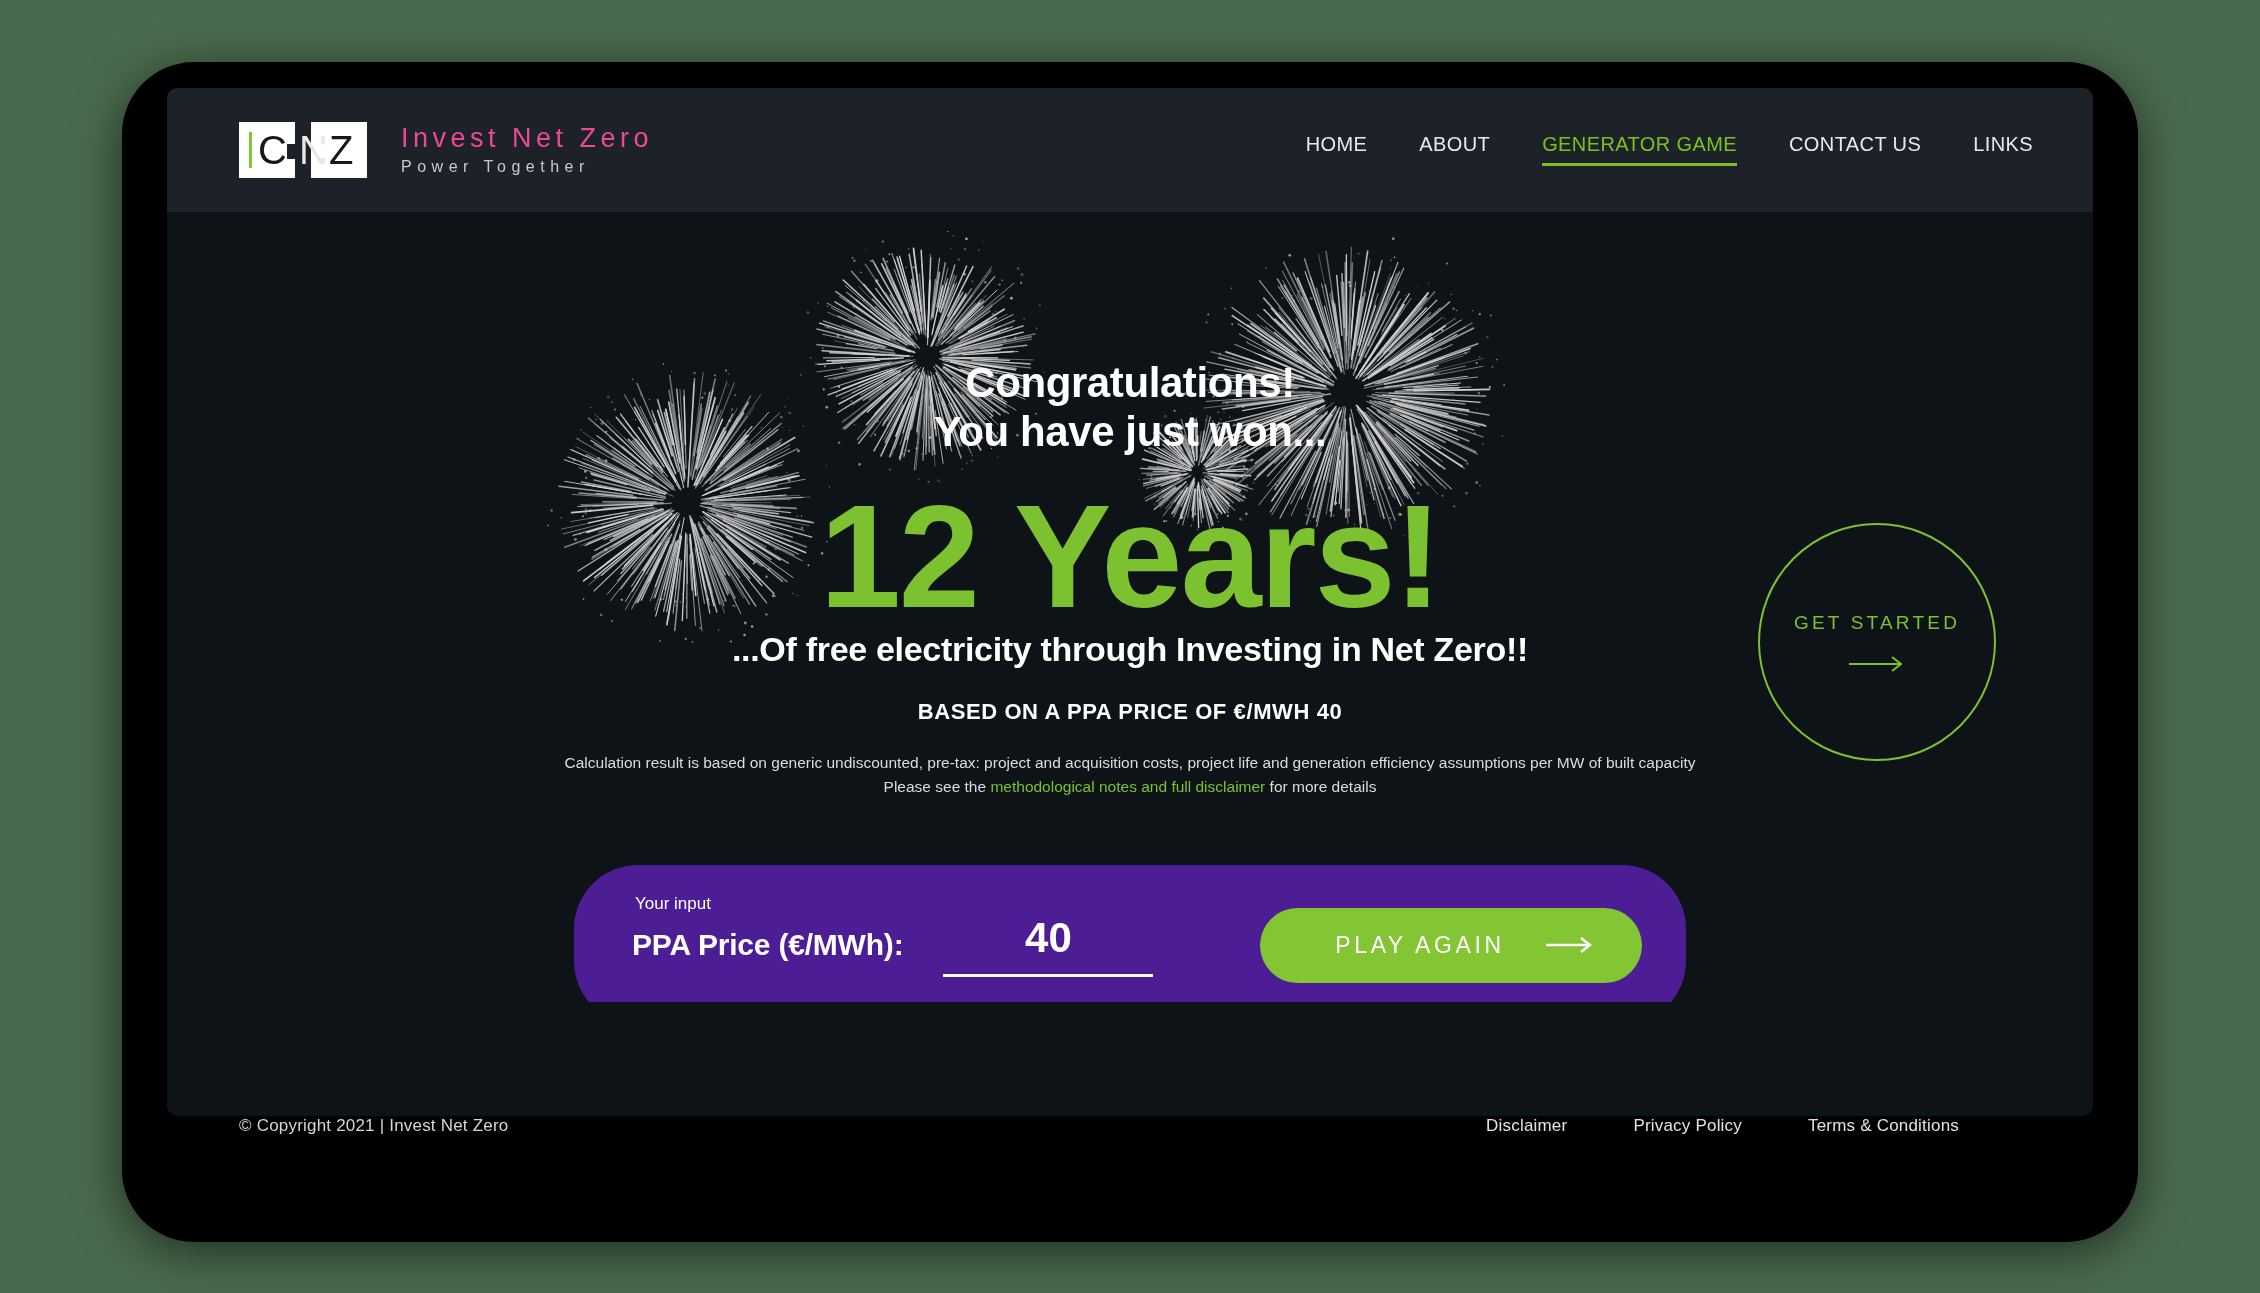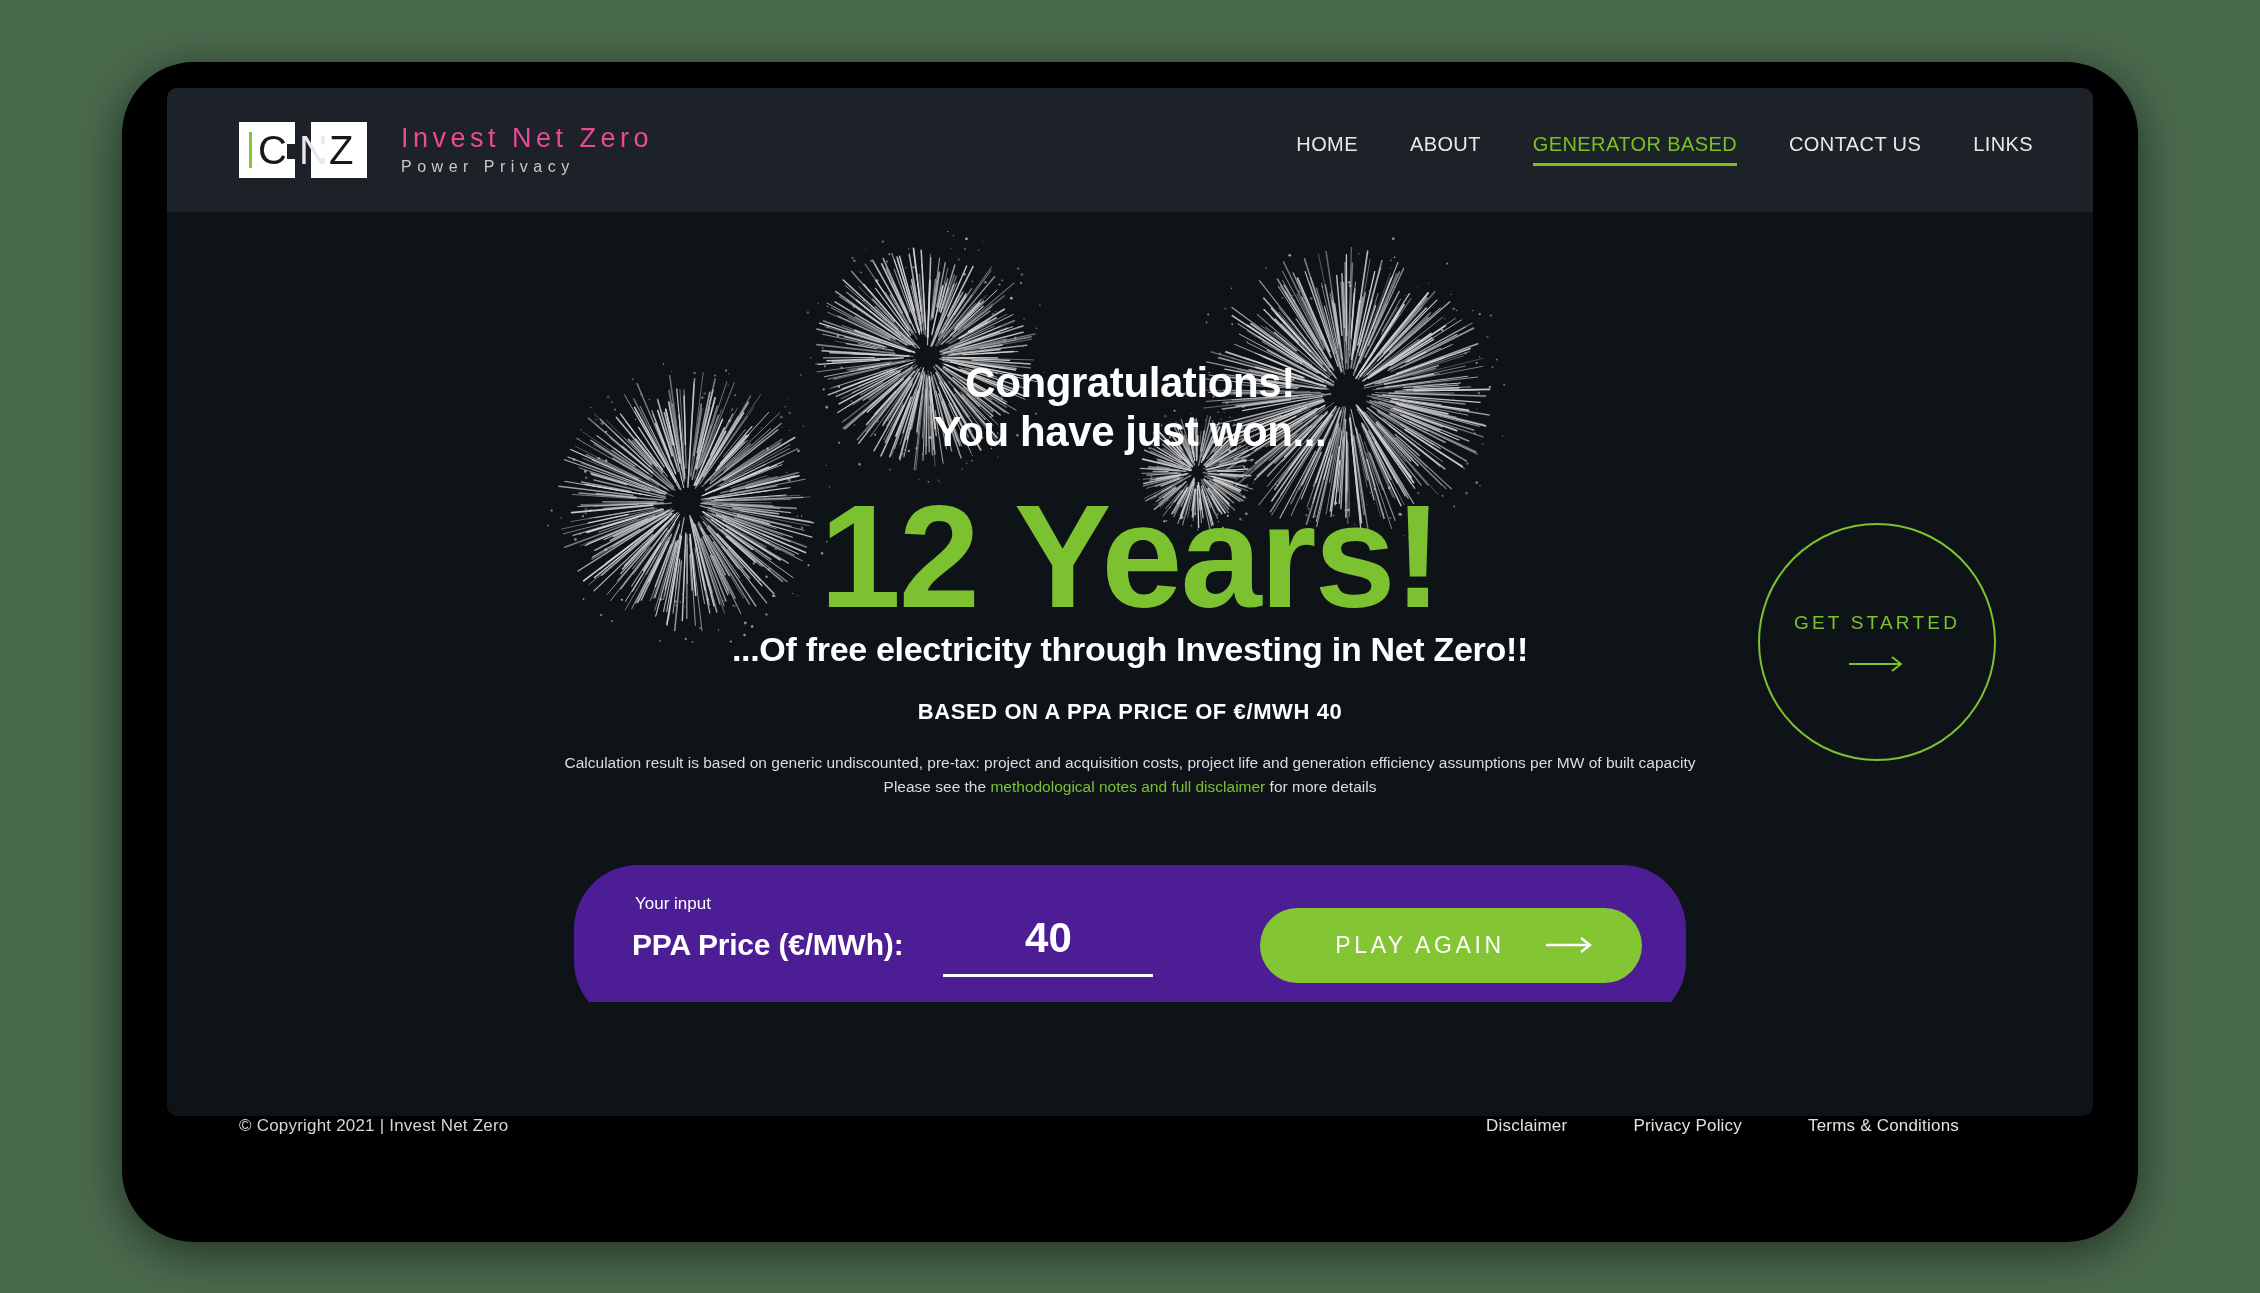--- a/index.html
+++ b/index.html
@@ -351,28 +351,28 @@
           <div class="logo-sq right"></div>
           <div class="logo-bar"></div>
           <span class="logo-letter logo-c">C</span>
           <div class="logo-notch"></div>
           <span class="logo-letter logo-n">N</span>
           <div class="logo-dot2"></div>
           <span class="logo-letter logo-z">Z</span>
         </div>
         <div class="brand-text">
           <div class="brand-title">Invest Net Zero</div>
-          <div class="brand-sub">Power Privacy</div>
+          <div class="brand-sub">Power Together</div>
         </div>
       </div>
 
       <nav class="main-nav">
         <a class="nav-item">HOME</a>
         <a class="nav-item">ABOUT</a>
-        <a class="nav-item active">GENERATOR BASED</a>
+        <a class="nav-item active">GENERATOR GAME</a>
         <a class="nav-item">CONTACT US</a>
         <a class="nav-item">LINKS</a>
       </nav>
     </header>
 
     <section class="hero">
 
       <svg class="fireworks-layer" viewBox="0 0 1926 520" preserveAspectRatio="none">
         <defs>
           <g id="burst">

